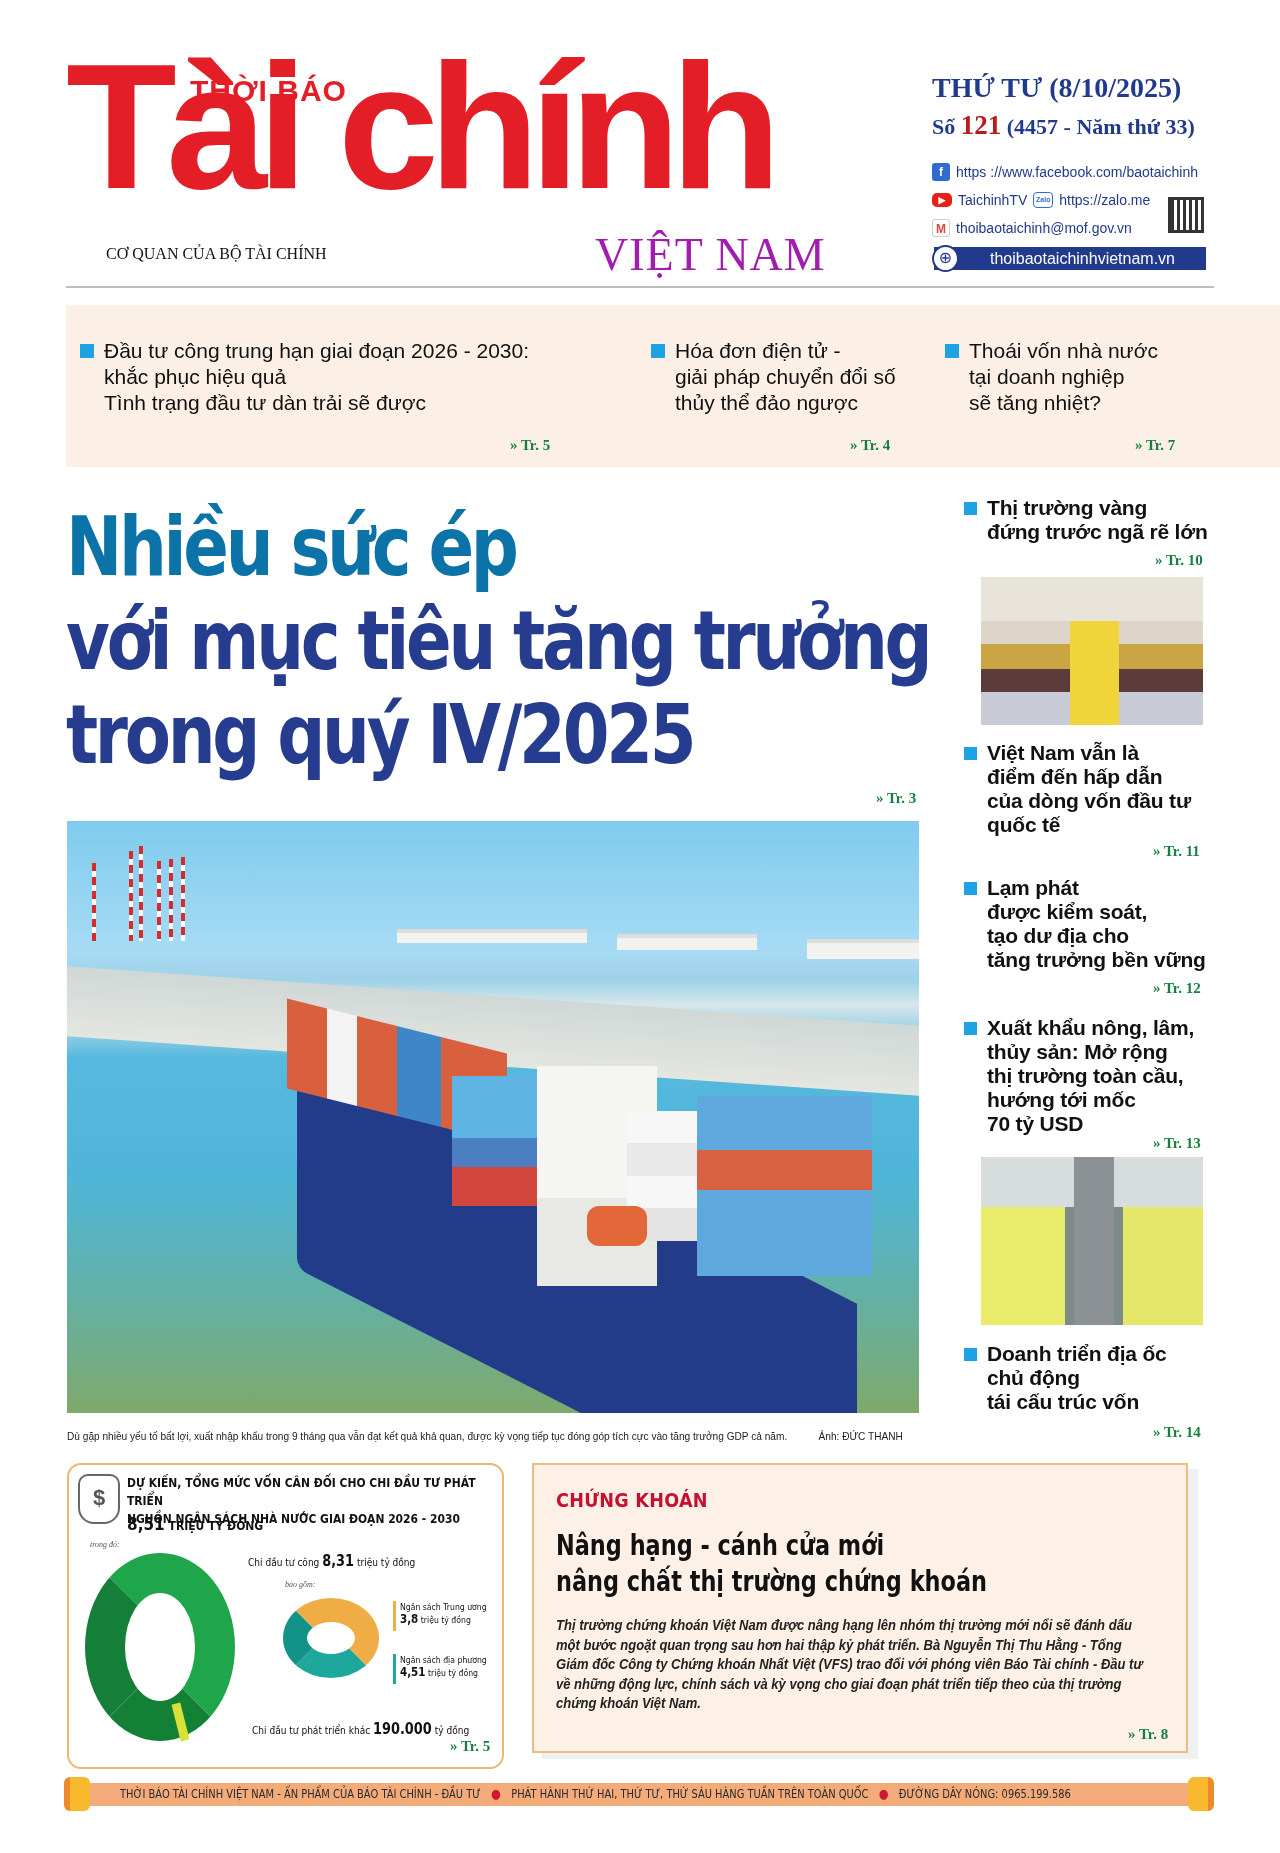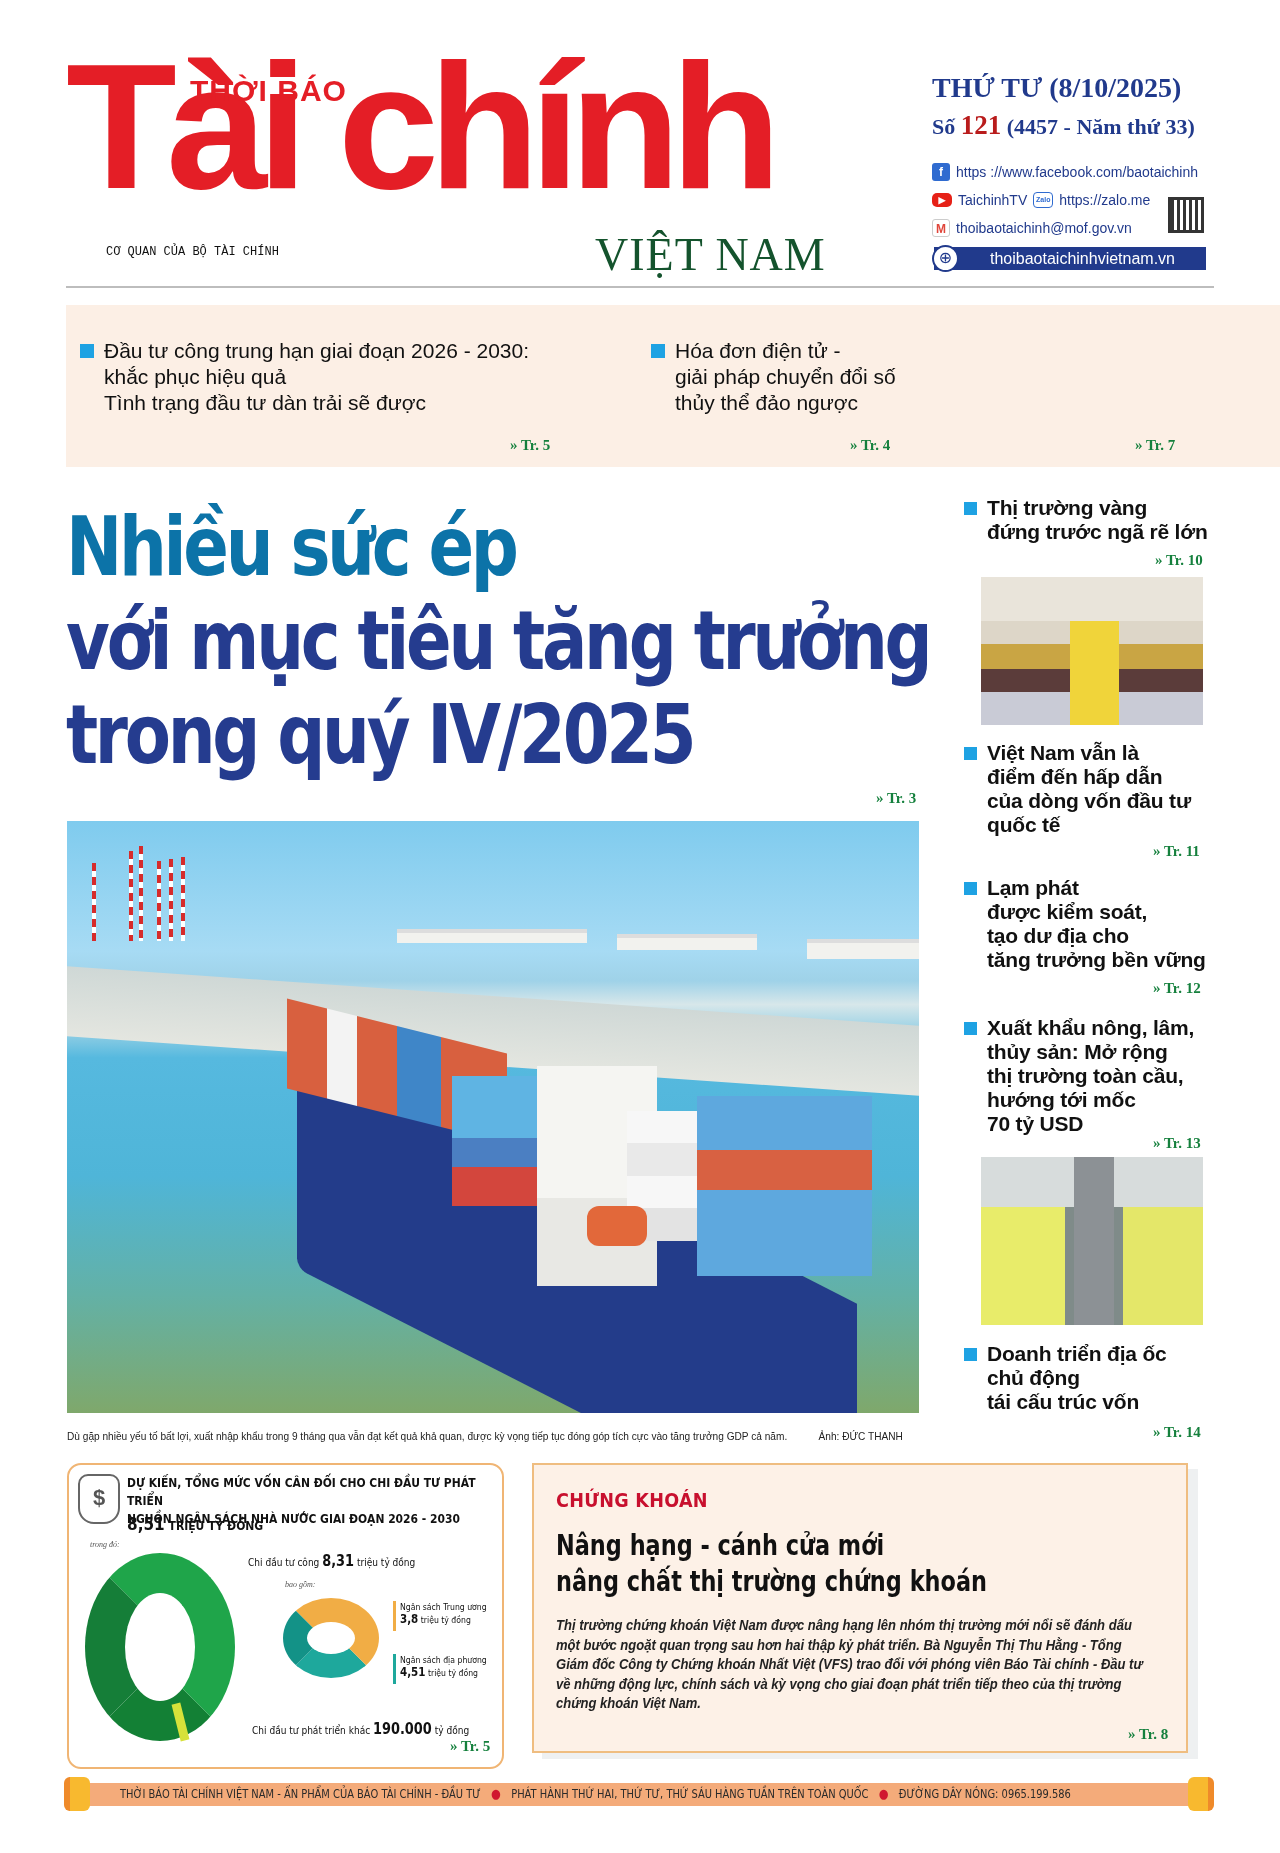--- a/index.html
+++ b/index.html
@@ -3,22 +3,22 @@
 <meta charset="utf-8">
 <style>
 *{box-sizing:border-box;margin:0;padding:0}
 html,body{width:1280px;height:1853px;background:#ffffff;overflow:hidden}
 body{position:relative;font-family:"Liberation Sans",sans-serif;color:#111}
 .abs{position:absolute}
 
 
 .mast-thoibao{left:190px;top:74px;font-family:"Liberation Sans",sans-serif;font-weight:900;font-size:30px;color:#e41e26;letter-spacing:1px}
 .mast-taichinh{left:66px;top:38px;font-family:"Liberation Sans",sans-serif;font-weight:900;font-size:178px;line-height:1;color:#e41e26;letter-spacing:-10px;transform:scaleX(1.02);transform-origin:left top}
-.mast-sub{left:106px;top:245px;font-family:Liberation Mono, monospace;font-size:12px;color:#111}
-.mast-vietnam{left:595px;top:228px;font-family:"Liberation Serif",serif;font-size:46px;color:#14532d;letter-spacing:1px}
+.mast-sub{left:106px;top:245px;font-family:Liberation Serif, serif;font-size:16px;color:#111}
+.mast-vietnam{left:595px;top:228px;font-family:"Liberation Serif",serif;font-size:46px;color:#a21caf;letter-spacing:1px}
 .mast-rule{left:66px;top:286px;width:1148px;height:2px;background:#bdbdbd}
 
 .issue-date{left:932px;top:72px;font-family:"Liberation Serif",serif;font-weight:bold;font-size:28px;color:#213a8c}
 .issue-no{left:932px;top:110px;font-family:"Liberation Serif",serif;font-weight:bold;font-size:22px;color:#213a8c}
 .issue-no .num{color:#b91c1c;font-size:27px}
 .contact{left:932px;font-size:14px;color:#213a8c;display:flex;align-items:center;gap:6px}
 .ico{display:inline-block;width:18px;height:18px;border-radius:3px;color:#fff;font-size:12px;font-weight:bold;text-align:center;line-height:18px}
 .ico-fb{background:#2f6bd0}
 .ico-yt{background:#e62117;border-radius:5px;width:20px;height:14px;line-height:14px;font-size:9px}
 .ico-zalo{background:#fff;border:1px solid #2f6bd0;color:#2f6bd0;font-size:7px;width:20px;height:16px;line-height:14px;border-radius:4px}
@@ -137,20 +137,26 @@
   <div class="tr" style="left:444px;top:132px">» Tr. 5</div>
 
   <div class="teaser" style="left:585px;top:33px;width:280px">
     <span class="sq"></span>
     <div>Hóa đơn điện tử -</div>
     <div>giải pháp chuyển đổi số</div>
     <div>thủy thể đảo ngược</div>
   </div>
   <div class="tr" style="left:784px;top:132px">» Tr. 4</div>
 
+  <div class="teaser" style="left:879px;top:33px;width:260px">
+    <span class="sq"></span>
+    <div>Thoái vốn nhà nước</div>
+    <div>tại doanh nghiệp</div>
+    <div>sẽ tăng nhiệt?</div>
+  </div>
   <div class="tr" style="left:1069px;top:132px">» Tr. 7</div>
 </div>
 
 <div class="abs headline">
   <div class="l1">Nhiều sức ép</div>
   <div class="l2">với mục tiêu tăng trưởng</div>
   <div class="l3">trong quý IV/2025</div>
 </div>
 <div class="abs tr" style="left:876px;top:790px">» Tr. 3</div>
 

